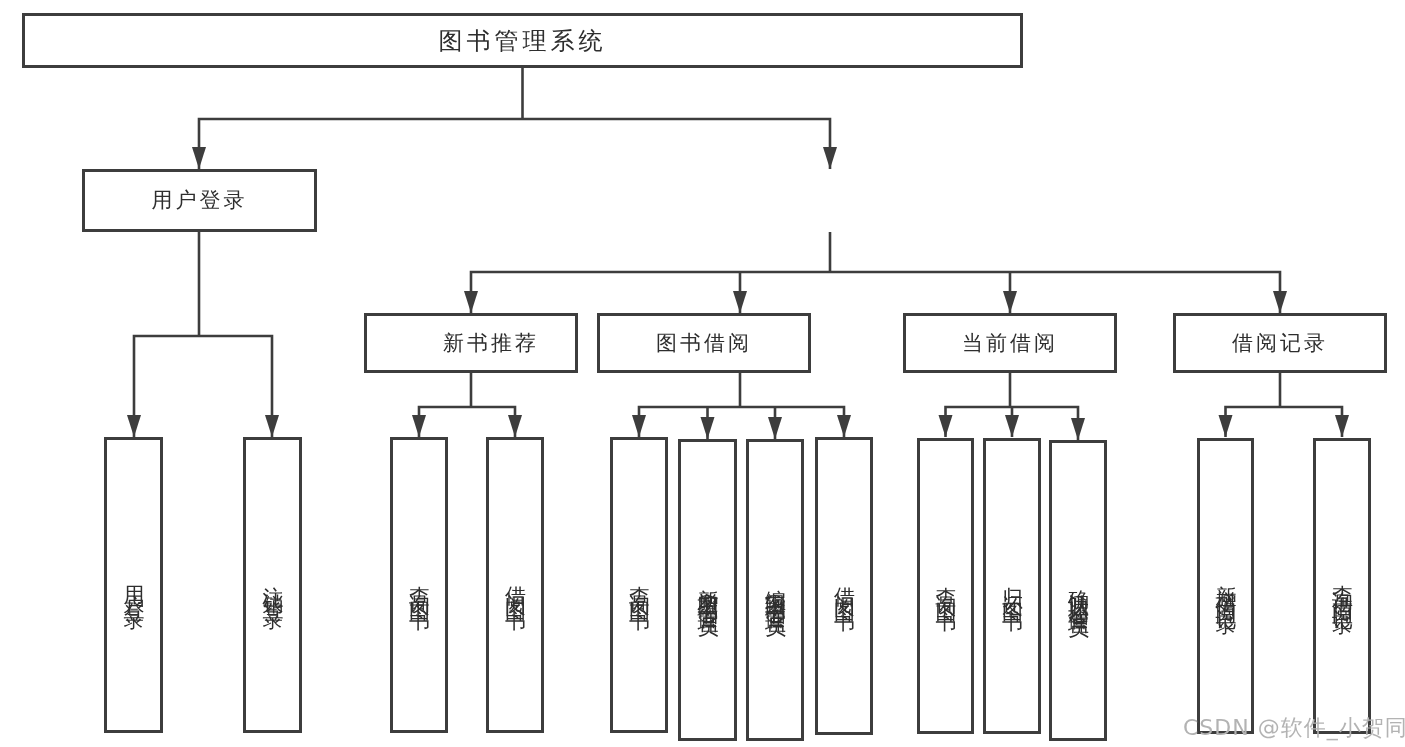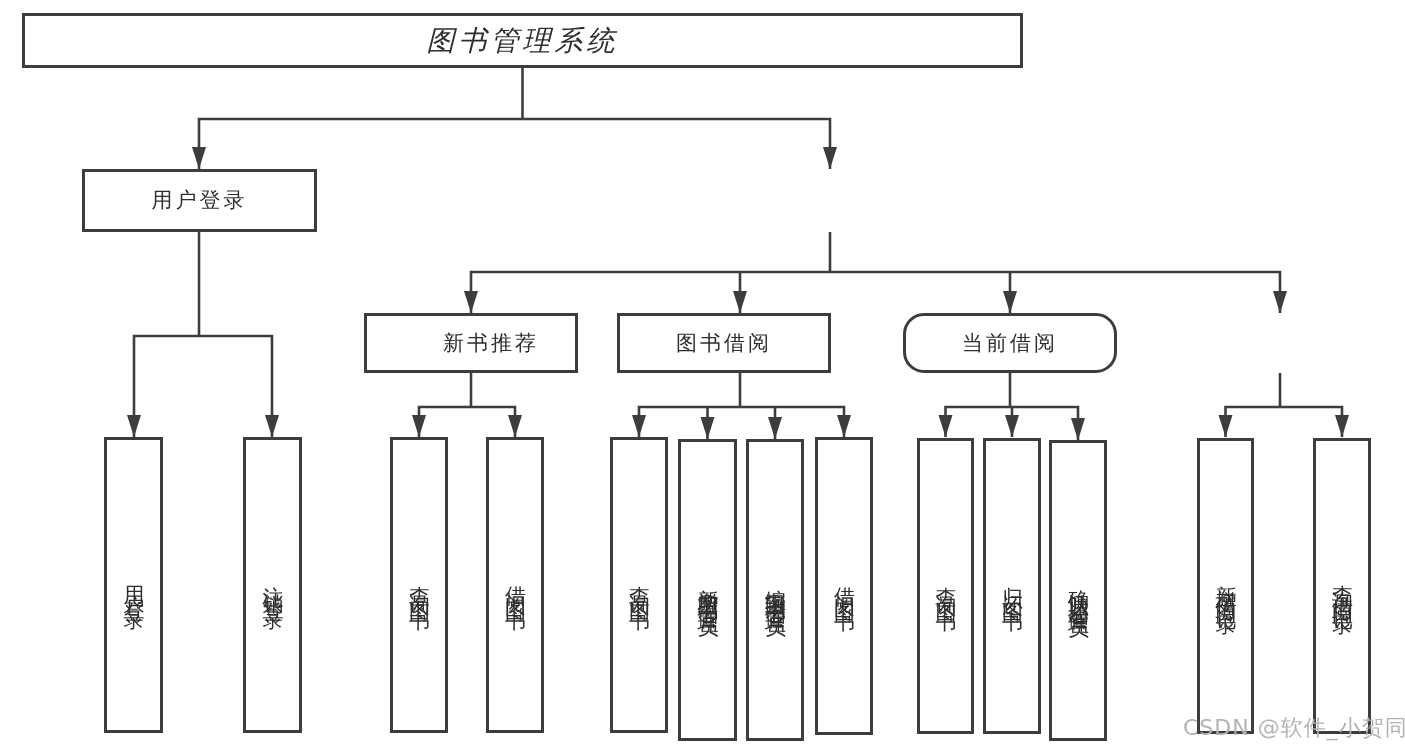--- a/index.html
+++ b/index.html
@@ -42,21 +42,21 @@
     justify-content: center;
     color: var(--text);
     z-index: 1;
   }
   .node .hlabel {
     font-size: 21px;
     letter-spacing: 3px;
     line-height: 1;
     white-space: nowrap;
   }
-  .node.root .hlabel { font-size: 28px; letter-spacing: 4px; font-style: italic; }
+  .node.root .hlabel { font-size: 24px; letter-spacing: 4px; }
   .leaf {
     position: absolute;
     background: #fff;
     border: 3px solid var(--line);
     display: flex;
     align-items: center;
     justify-content: center;
     color: var(--text);
     z-index: 1;
     overflow: hidden;
@@ -138,25 +138,28 @@
     <span class="hlabel">图书管理系统</span>
   </div>
 
   <div class="node" style="left:82px; top:169px; width:235px; height:63px;">
     <span class="hlabel">用户登录</span>
   </div>
 
   <div class="node" style="left:364px; top:313px; width:214px; height:60px;padding-left:40px;">
     <span class="hlabel">新书推荐</span>
   </div>
-  <div class="node" style="left:617px; top:313px; width:214px; height:60px;">
+  <div class="node" style="left:597px; top:313px; width:214px; height:60px;">
     <span class="hlabel">图书借阅</span>
   </div>
-  <div class="node" style="left:903px; top:313px; width:214px; height:60px;border-radius:21px;">
+  <div class="node" style="left:903px; top:313px; width:214px; height:60px;">
     <span class="hlabel">当前借阅</span>
+  </div>
+  <div class="node" style="left:1173px; top:313px; width:214px; height:60px;">
+    <span class="hlabel">借阅记录</span>
   </div>
 
   <div class="leaf" style="left:104px; top:437px; width:59px; height:296px;">
     <span class="vlabel">用户登录</span>
   </div>
   <div class="leaf" style="left:243px; top:437px; width:59px; height:296px;">
     <span class="vlabel">注销登录</span>
   </div>
 
   <div class="leaf" style="left:390px; top:437px; width:58px; height:296px;">

